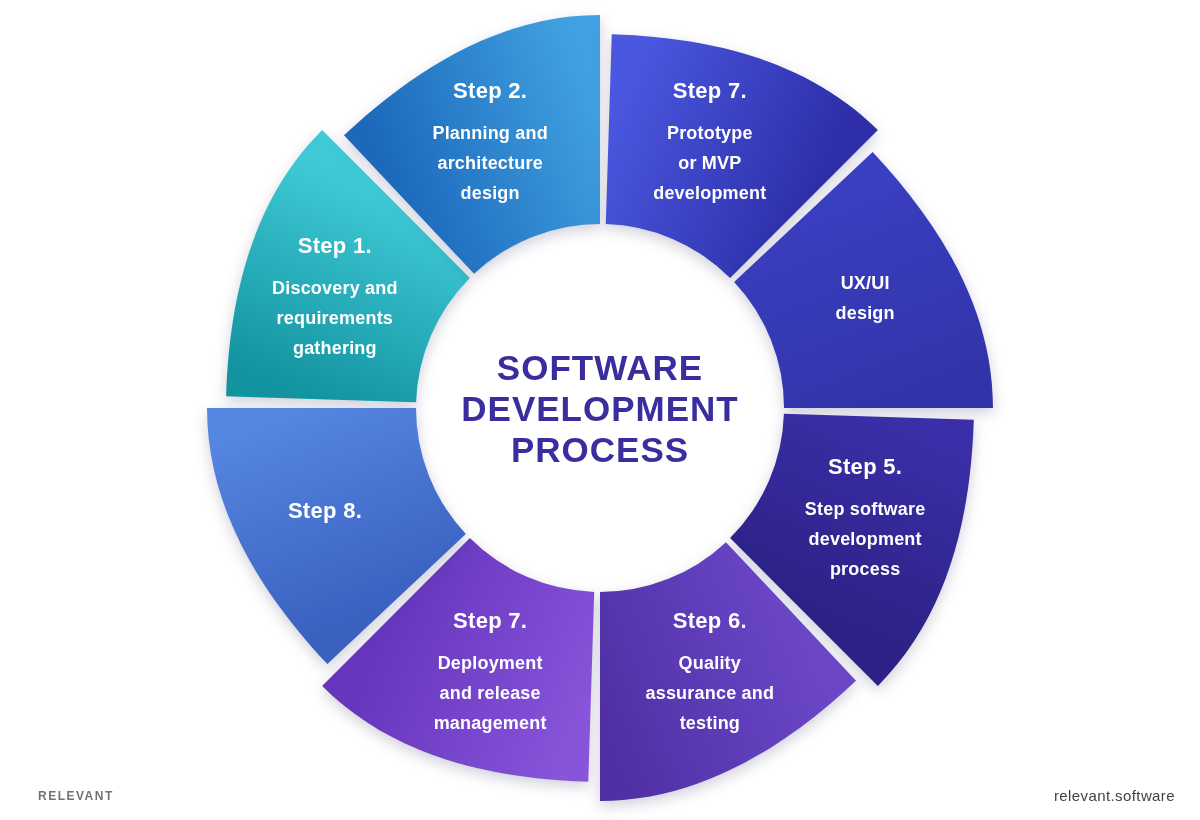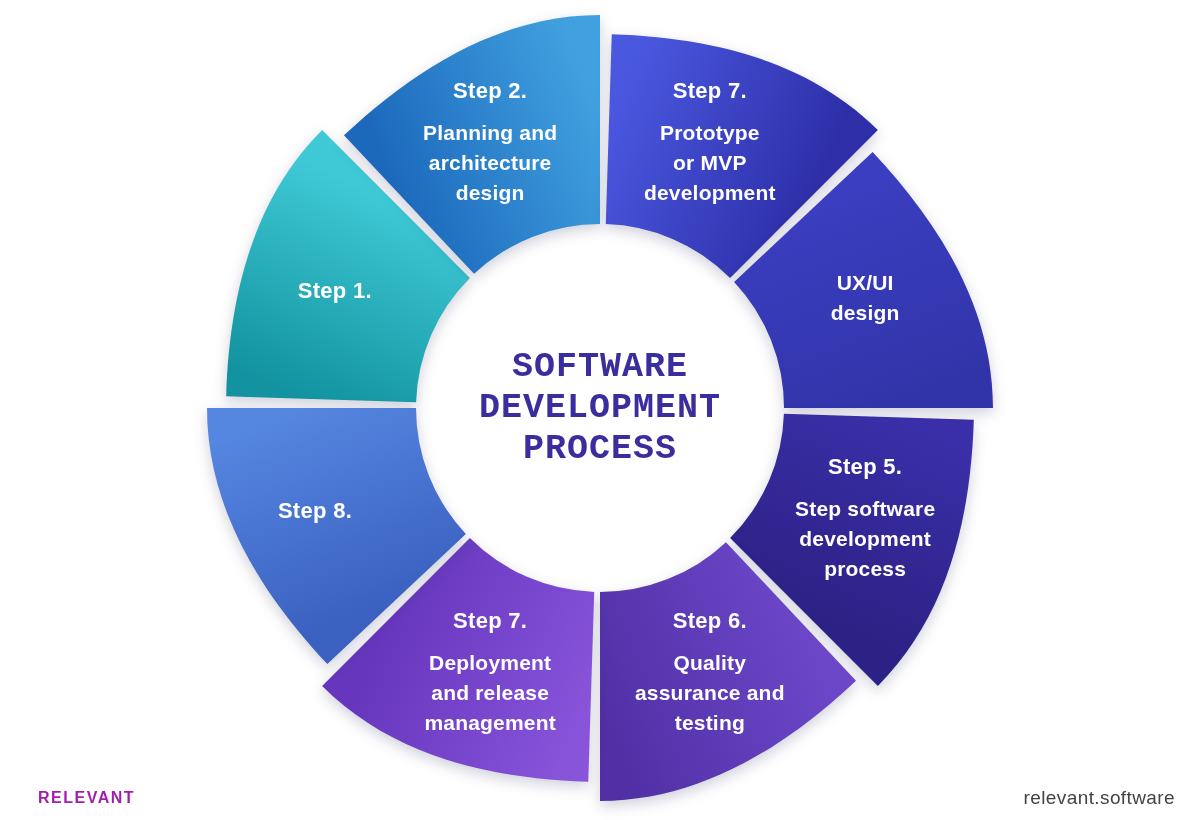--- a/index.html
+++ b/index.html
@@ -7,32 +7,32 @@
     position:relative;width:1200px;height:820px;background:#FFFFFF;
     overflow:hidden;font-family:"Liberation Sans",sans-serif;
   }
   #ring{position:absolute;left:0;top:0;width:1200px;height:820px;}
   #ring path{filter:drop-shadow(0 5px 7px rgba(35,35,90,.22));}
   .seg-label{
     position:absolute;width:260px;transform:translate(-50%,-50%);
     text-align:center;color:#FFFFFF;font-weight:bold;pointer-events:none;
   }
   .seg-step{font-size:22px;margin-bottom:14px;letter-spacing:.3px;}
-  .seg-desc{font-size:21px;line-height:30px;white-space:pre-line;letter-spacing:.2px;}
+  .seg-desc{font-size:18px;line-height:30px;white-space:pre-line;letter-spacing:.2px;}
   .center-title{
     position:absolute;left:600px;top:408px;transform:translate(-50%,-50%);
     text-align:center;font-weight:bold;font-size:35px;line-height:41px;
-    letter-spacing:1px;white-space:pre-line;font-family:Liberation Mono, monospace;
+    letter-spacing:1px;white-space:pre-line;
   }
   .footer-brand{
-    position:absolute;left:38px;top:789px;font-size:16px;font-weight:bold;
-    letter-spacing:1.5px;color:#a21caf;
+    position:absolute;left:38px;top:789px;font-size:12px;font-weight:bold;
+    letter-spacing:1.5px;color:#737373;
   }
   .footer-site{
-    position:absolute;right:25px;top:787px;font-size:19px;color:#434343;
+    position:absolute;right:25px;top:787px;font-size:15px;color:#434343;
     letter-spacing:.4px;
   }
 </style>
 </head>
 <body>
 
 <div class="stage">
   <svg id="ring" viewBox="0 0 1200 820">
       <defs>
         <linearGradient id="seg-grad-0" gradientUnits="userSpaceOnUse" x1="300.15" y1="398.58" x2="387.87" y2="195.87">
@@ -73,20 +73,23 @@
       <path d="M 605.78 224.09 L 611.75 34.18 C 710.39 37.28 808.11 60.33 877.89 130.11 L 730.11 277.89 A 184 184 0 0 0 605.78 224.09 Z" fill="url(#seg-grad-2)"></path>
       <path d="M 734.13 282.04 L 872.63 151.98 C 940.19 223.92 993.00 309.31 993.00 408.00 L 784.00 408.00 A 184 184 0 0 0 734.13 282.04 Z" fill="url(#seg-grad-3)"></path>
       <path d="M 783.91 413.78 L 973.82 419.75 C 970.72 518.39 947.67 616.11 877.89 685.89 L 730.11 538.11 A 184 184 0 0 0 783.91 413.78 Z" fill="url(#seg-grad-4)"></path>
       <path d="M 725.96 542.13 L 856.02 680.63 C 784.08 748.19 698.69 801.00 600.00 801.00 L 600.00 592.00 A 184 184 0 0 0 725.96 542.13 Z" fill="url(#seg-grad-5)"></path>
       <path d="M 594.22 591.91 L 588.25 781.82 C 489.61 778.72 391.89 755.67 322.11 685.89 L 469.89 538.11 A 184 184 0 0 0 594.22 591.91 Z" fill="url(#seg-grad-6)"></path>
       <path d="M 465.87 533.96 L 327.37 664.02 C 259.81 592.08 207.00 506.69 207.00 408.00 L 416.00 408.00 A 184 184 0 0 0 465.87 533.96 Z" fill="url(#seg-grad-7)"></path>
     </svg>
   <div id="labels">
       <div class="seg-label" style="left: 334.847px; top: 298.17px; color: rgb(255, 255, 255);">
         <div class="seg-step">Step 1.</div>
+        <div class="seg-desc">Discovery and
+requirements
+gathering</div>
       </div>
       <div class="seg-label" style="left: 490.17px; top: 142.847px; color: rgb(255, 255, 255);">
         <div class="seg-step">Step 2.</div>
         <div class="seg-desc">Planning and
 architecture
 design</div>
       </div>
       <div class="seg-label" style="left: 709.83px; top: 142.847px; color: rgb(255, 255, 255);">
         <div class="seg-step">Step 7.</div>
         <div class="seg-desc">Prototype
@@ -108,21 +111,21 @@
         <div class="seg-desc">Quality
 assurance and
 testing</div>
       </div>
       <div class="seg-label" style="left: 490.17px; top: 673.153px; color: rgb(255, 255, 255);">
         <div class="seg-step">Step 7.</div>
         <div class="seg-desc">Deployment
 and release
 management</div>
       </div>
-      <div class="seg-label" style="left: 315px; top: 517.83px; color: rgb(255, 255, 255);">
+      <div class="seg-label" style="left: 325px; top: 517.83px; color: rgb(255, 255, 255);">
         <div class="seg-step">Step 8.</div>
       </div>
     </div>
   <div class="center-title" style="color: rgb(58, 46, 158);">SOFTWARE
 DEVELOPMENT
 PROCESS</div>
   <div class="footer-brand">RELEVANT</div>
   <div class="footer-site">relevant.software</div>
 </div>
 

